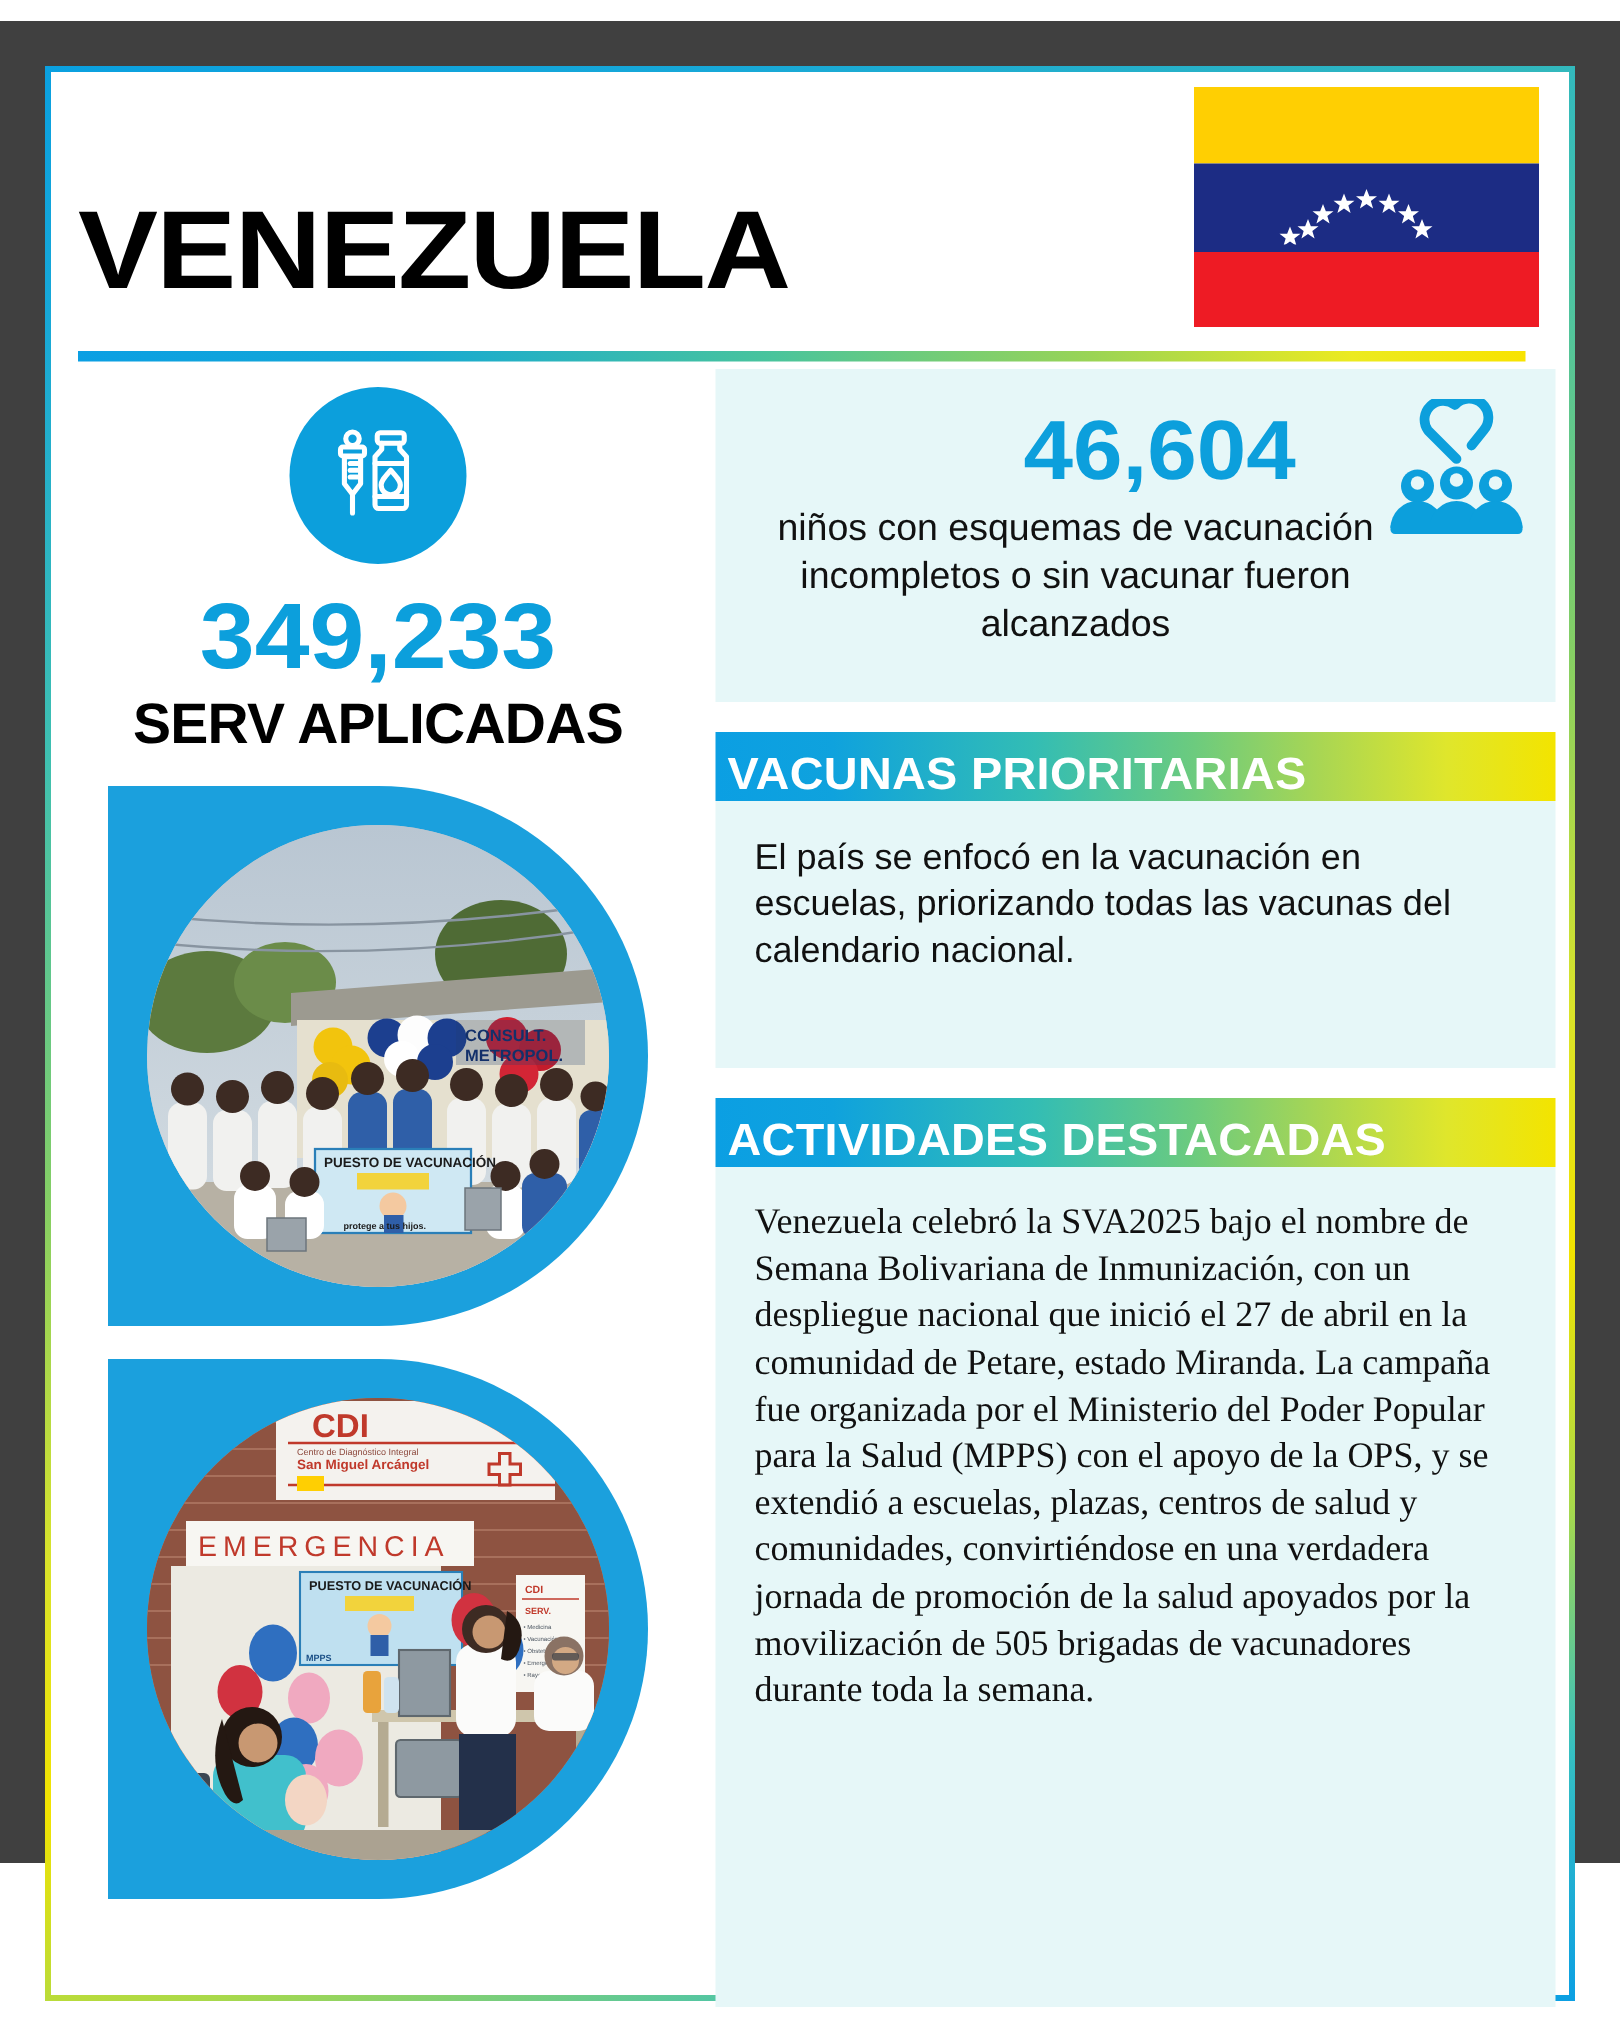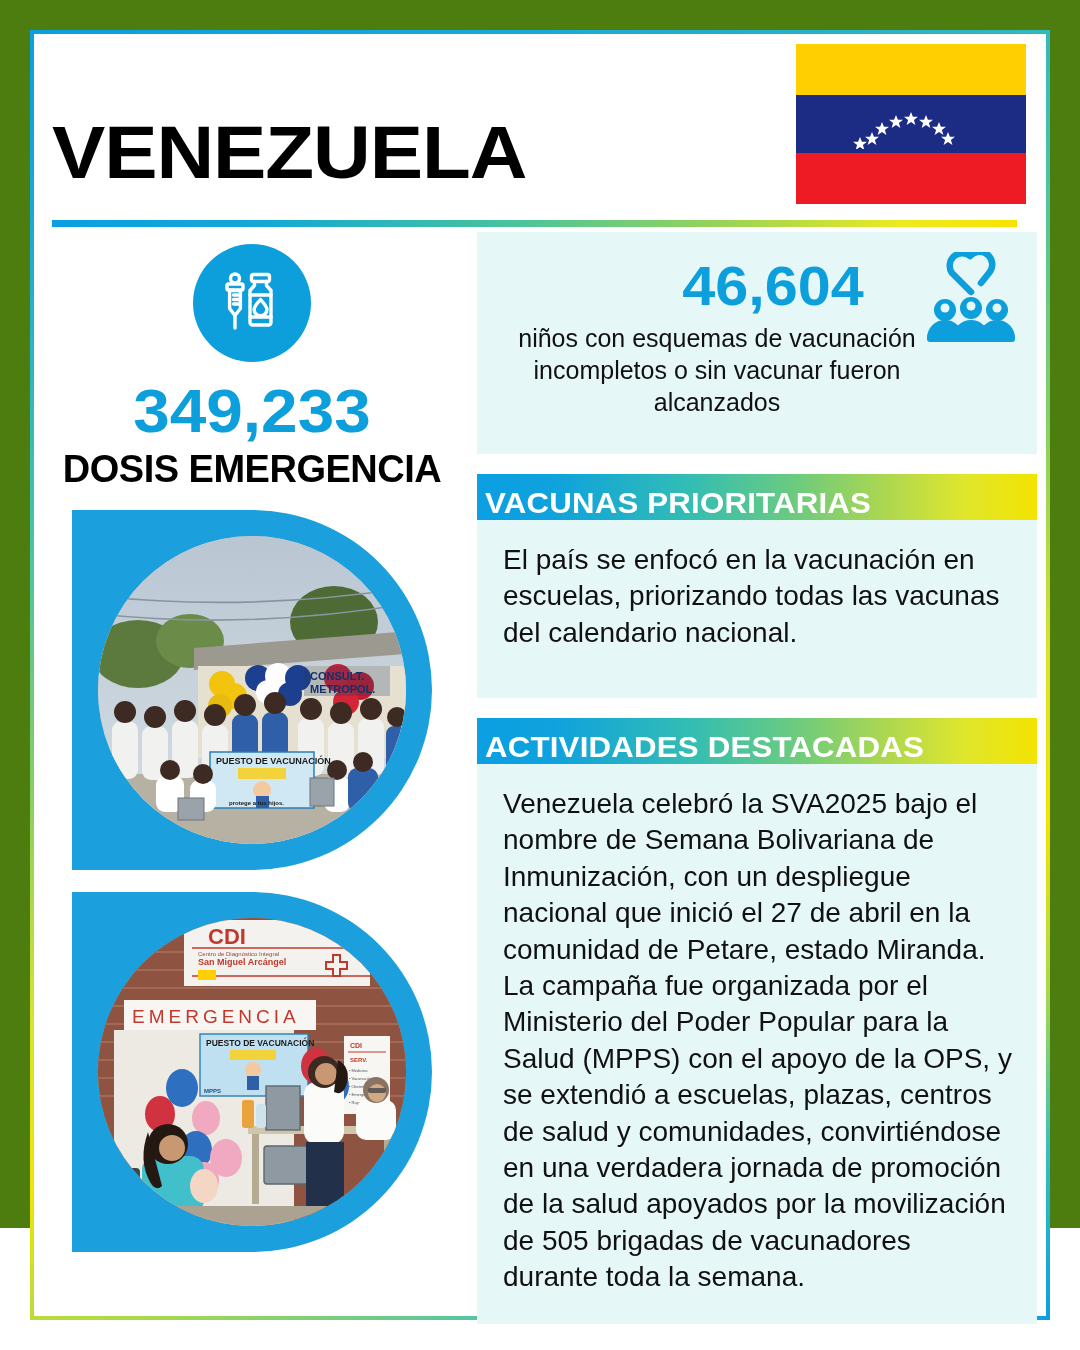--- a/index.html
+++ b/index.html
@@ -7,21 +7,22 @@
     width: 1080px; height: 1350px;
     background: #ffffff;
     font-family: "Liberation Sans", sans-serif;
     overflow: hidden;
   }
 
   
   .page {
     position: relative;
     width: 1080px; height: 1228px;
-    background: #4d7c0f;
+    background: #404040;
+    margin-top: 14px;
   }
   .frame {
     position: absolute;
     left: 30px; top: 30px;
     width: 1020px; height: 1290px;
     padding: 4px;
     background:
       linear-gradient(160deg,
         #0aa0e0 0%,
         #17a8d8 10%,
@@ -189,26 +190,26 @@
     font-size: 30px;
     font-weight: 700;
     color: #ffffff;
     letter-spacing: 0.2px;
     transform: scaleX(1.04);
     transform-origin: left center;
   }
   .section-body {
     background: #e6f7f8;
     padding: 22px 24px 24px 26px;
-    font-size: 28px;
+    font-size: 24px;
     line-height: 1.3;
     color: #111111;
   }
   .section-body.tall { min-height: 178px; }
-  .section-body.xtall { min-height: 560px; }
+  .section-body.xtall { min-height: 560px; font-family: Liberation Serif, serif; }
 </style>
 </head>
 <body>
 
 <div class="page">
   <div class="frame">
     <div class="frame-inner">
 
       <div class="header">
         <div class="title">VENEZUELA</div>
@@ -254,21 +255,21 @@
                 <path d="M38.5 14.5 v4 l-4.5 5 v32 a2.5 2.5 0 0 0 2.5 2.5 h16 a2.5 2.5 0 0 0 2.5 -2.5 v-32 l-4.5 -5 v-4"></path>
                 <line x1="34" y1="28" x2="55" y2="28"></line>
                 <line x1="34" y1="50" x2="55" y2="50"></line>
                 <path d="M44.5 32.5 c4 4.6 6.4 6.9 6.4 9.9 a6.4 6.4 0 0 1 -12.8 0 c0 -3 2.4 -5.3 6.4 -9.9 z"></path>
               </g>
             </svg>
           </div>
         </div>
 
         <div class="big-number">349,233</div>
-        <div class="big-label">DOSIS EMERGENCIA</div>
+        <div class="big-label">SERV APLICADAS</div>
 
         <div class="photo-block">
           <div class="photo-bg"></div>
           <div class="photo-circle">
             <svg class="photo-svg" viewBox="0 0 308 308" preserveAspectRatio="xMidYMid slice">
               <defs>
                 <linearGradient id="sky1" x1="0" y1="0" x2="0" y2="1">
                   <stop offset="0" stop-color="#b9c6d2"></stop>
                     <stop offset="1" stop-color="#d7dfe4"></stop>
                 </linearGradient>

